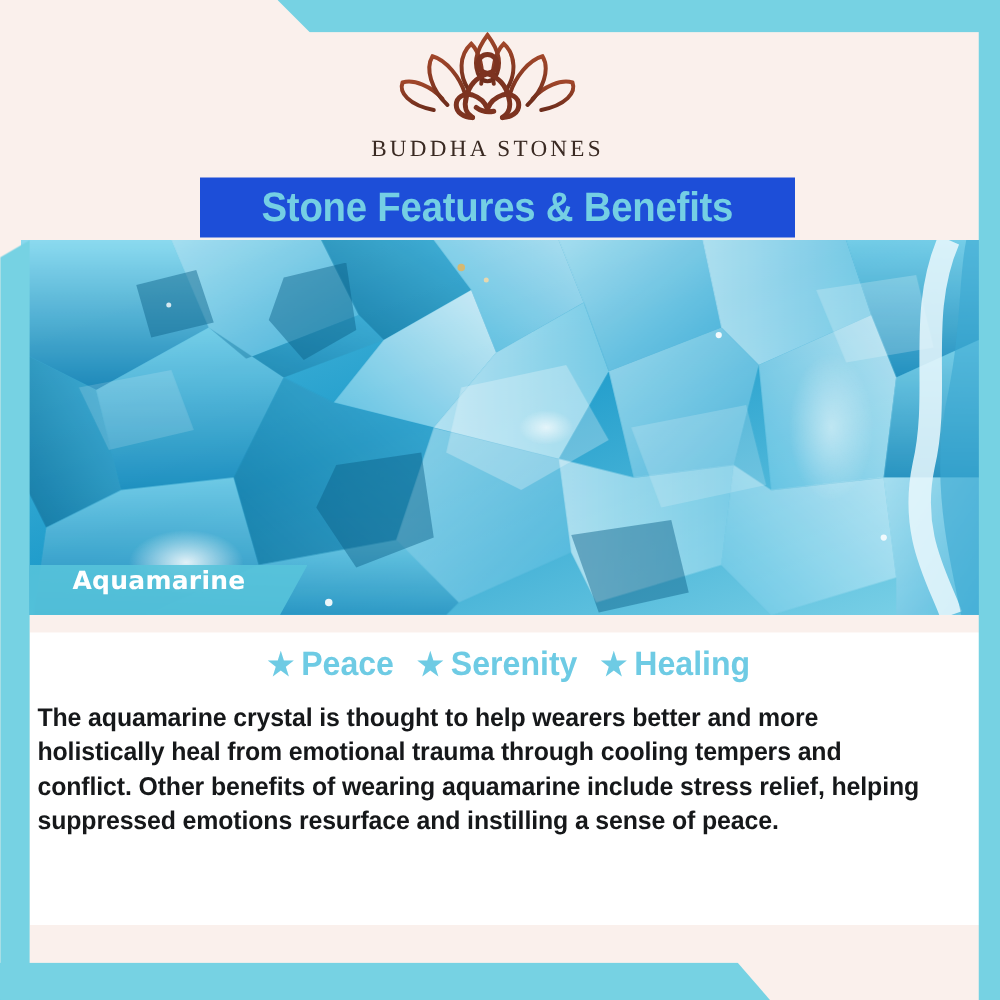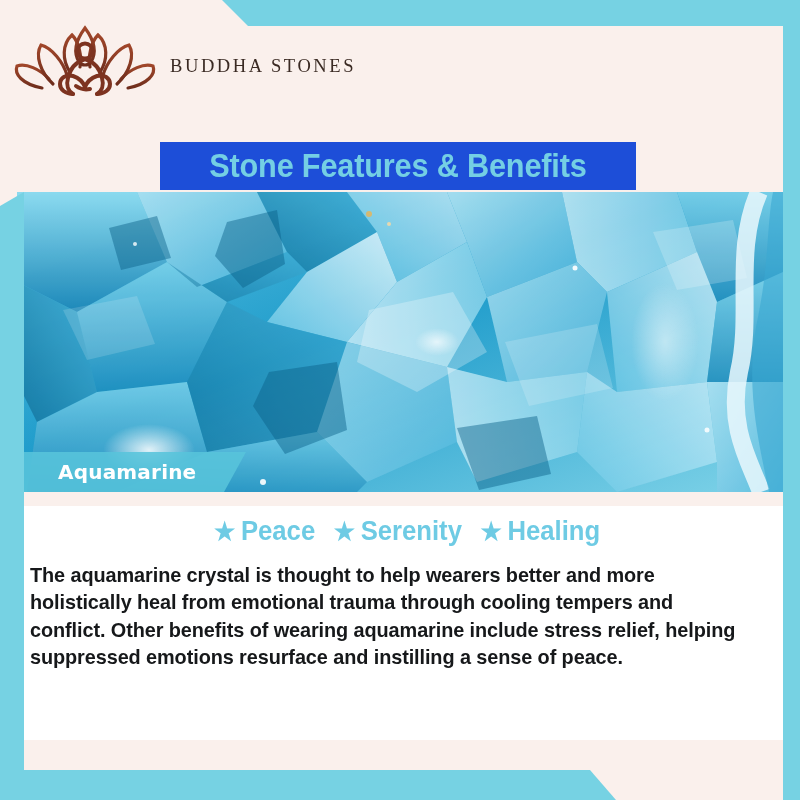--- a/index.html
+++ b/index.html
@@ -62,21 +62,21 @@
     position: absolute;
     top: 0; left: 0;
     width: 800px; height: 192px;
     background: #faf0ec;
     z-index: 2;
   }
   .logo-wrap {
     position: absolute;
     top: 22px; left: 0; width: 780px;
     display: flex;
-    flex-direction: row;
+    flex-direction: column;
     align-items: center;
   }
   .logo-mark { width: 170px; height: 84px; display: block; }
   .logo-word {
     margin-top: 4px;
     font-family: "Liberation Serif", serif;
     font-size: 18.5px;
     letter-spacing: 2.6px;
     color: #3a2a23;
     font-weight: 400;
@@ -116,21 +116,21 @@
 
   
   .stone-banner {
     position: absolute;
     left: 24px; top: 452px;
     width: 222px; height: 40px;
     background: rgba(88, 196, 219, 0.88);
     clip-path: polygon(0 0, 222px 0, 200px 40px, 0 40px);
     z-index: 7;
     display: flex;
-    align-items: center;
+    align-items: flex-start;
   }
   .stone-banner-text {
     margin-left: 34px;
     font-family: "DejaVu Sans", sans-serif;
     font-weight: bold;
     font-size: 20px;
     color: #ffffff;
     letter-spacing: 0.2px;
   }
 

